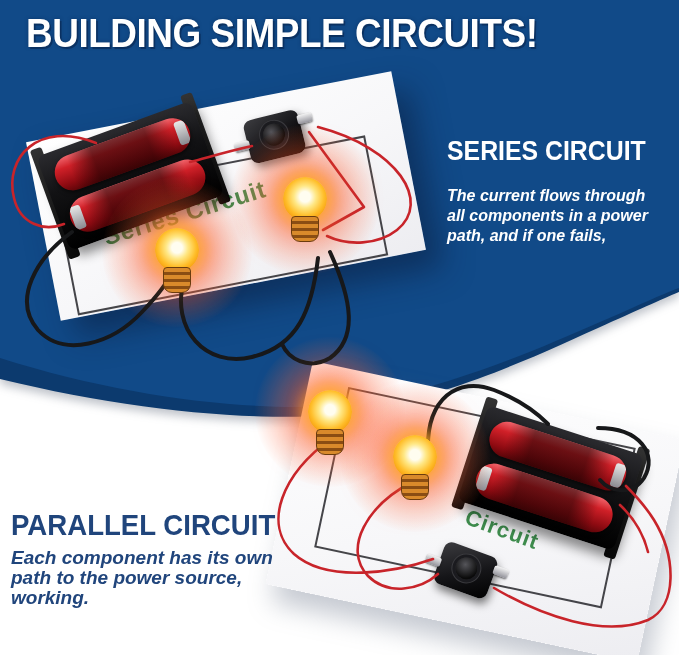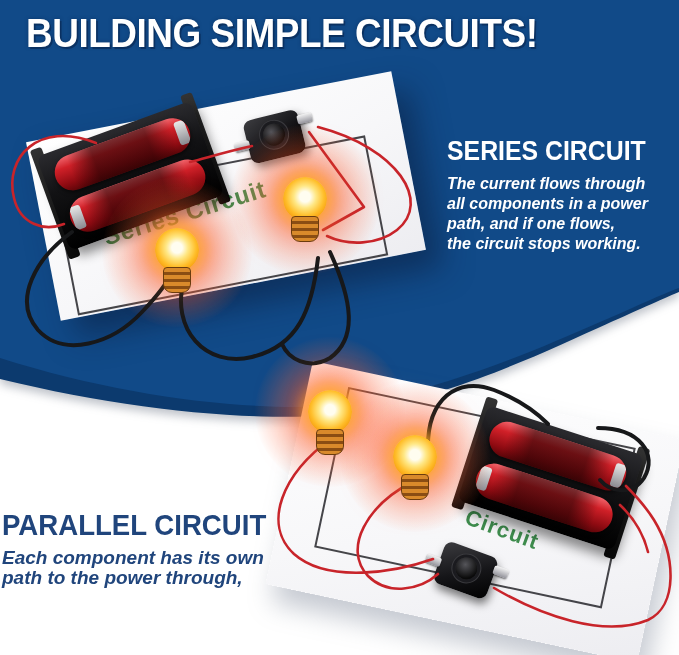--- a/index.html
+++ b/index.html
@@ -12,22 +12,22 @@
   #title{left:26px;top:10px;color:#ffffff;font-size:41px;font-weight:800;
          letter-spacing:-0.5px;white-space:nowrap;transform:scaleX(.9);transform-origin:left top;
          text-shadow:2px 2px 0 rgba(8,35,75,.55), 0 0 4px rgba(8,35,75,.5);}
 
   
   .caption h2{margin:0;font-weight:800;transform:scaleX(.92);transform-origin:left top;white-space:nowrap;}
   .caption .line{font-style:italic;font-weight:700;white-space:nowrap;}
   #cap-series{left:447px;top:136px;width:215px;color:#ffffff;}
   #cap-series h2{font-size:27px;}
   #cap-series .line{font-size:16px;line-height:20px;}
-  #cap-series .body{margin-top:7px;}
-  #cap-parallel{left:2px;top:508px;width:280px;color:#20457c;}
+  #cap-series .body{margin-top:19px;}
+  #cap-parallel{left:11px;top:508px;width:280px;color:#20457c;}
   #cap-parallel h2{font-size:30px;}
   #cap-parallel .line{font-size:19px;line-height:20px;font-style:italic;}
   #cap-parallel .body{margin-top:6px;}
 
   
   .card{position:absolute;background:linear-gradient(160deg,#ffffff 0%,#f7f7f9 55%,#ededf1 100%);}
   #card-series{left:40px;top:105px;width:372px;height:182px;transform:rotate(-11deg);
                box-shadow:14px 20px 30px rgba(10,25,55,.5);}
   #card-parallel{left:285px;top:398px;width:380px;height:228px;transform:rotate(12deg);
                  box-shadow:10px 16px 26px rgba(110,120,140,.4);}
@@ -175,26 +175,26 @@
   <div class="bulb" style="left:393px;top:435px">
     <div class="bulb-glass"></div>
     <div class="bulb-base"></div>
   </div>
 
   <div id="cap-series" class="abs caption">
     <h2>SERIES CIRCUIT</h2>
     <div class="body">
       <div class="line">The current flows through</div>
       <div class="line">all components in a power</div>
-      <div class="line">path, and if one flows,</div>
-      <div class="line">the circuit stops working.</div>
+      <div class="line">path, and if one fails,</div>
     </div>
   </div>
 
   <div id="cap-parallel" class="abs caption">
     <h2>PARALLEL CIRCUIT</h2>
     <div class="body">
       <div class="line">Each component has its own</div>
-      <div class="line">path to the power through,</div>
+      <div class="line">path to the power source,</div>
+      <div class="line">working.</div>
     </div>
   </div>
 
 </div>
 
 </body></html>

